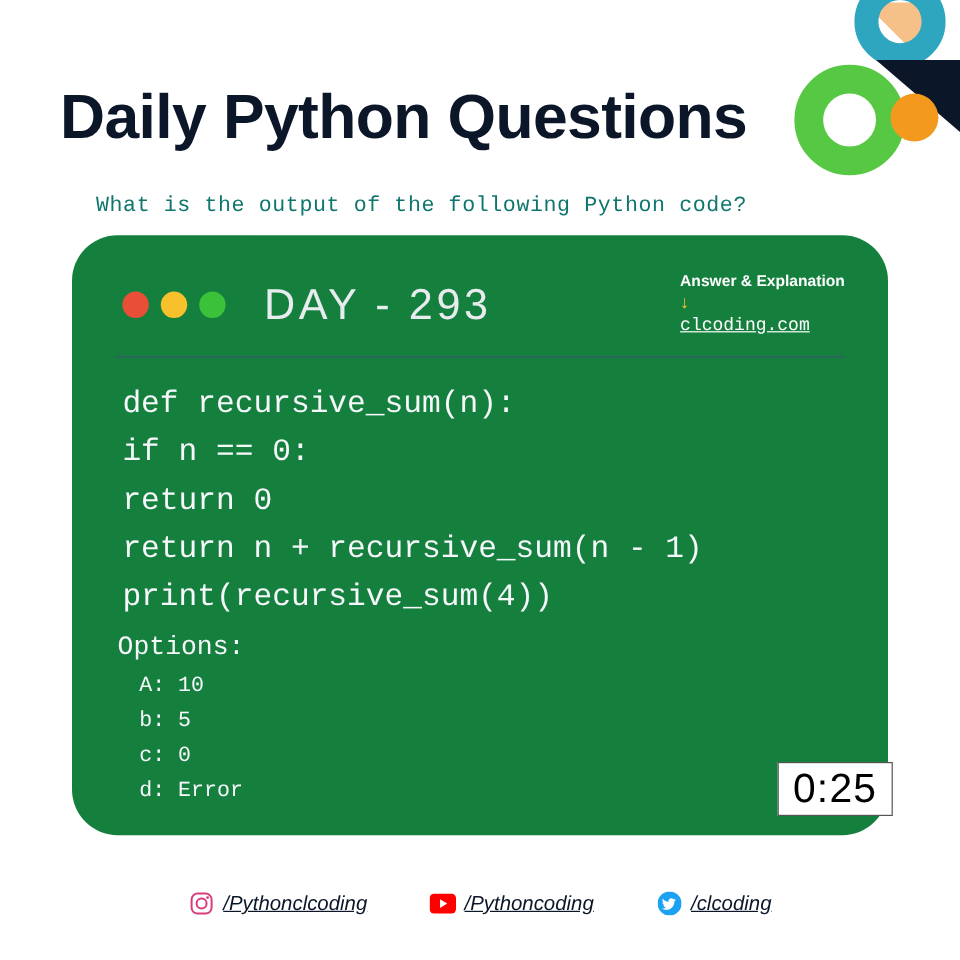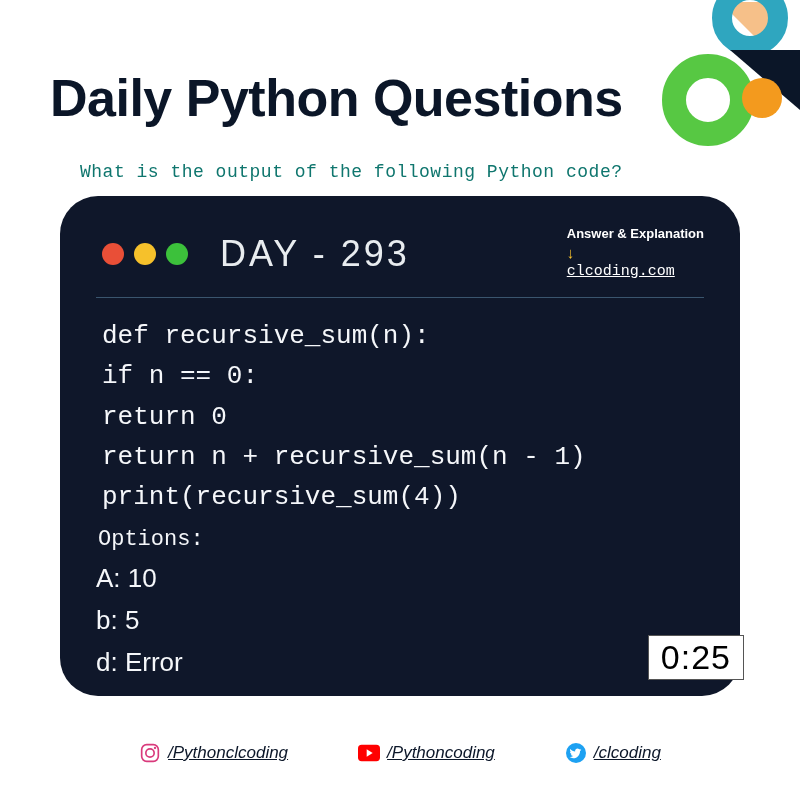--- a/index.html
+++ b/index.html
@@ -36,21 +36,21 @@
     font-size: 18px;
     color: #0f766e;
     letter-spacing: 0.5px;
   }
   .terminal {
     position: absolute;
     top: 196px;
     left: 60px;
     width: 680px;
     height: 500px;
-    background: #0f172a;
+    background: #15803d;
     border-radius: 38px;
     padding: 28px 36px 28px 36px;
     color: #f5f7fa;
   }
   .term-header {
     display: flex;
     align-items: center;
     gap: 20px;
     border-bottom: 1px solid #3a556e;
     padding-bottom: 14px;
@@ -91,24 +91,24 @@
     margin-left: 6px;
   }
   .options-head {
     font-family: Liberation Mono, monospace;
     font-size: 22px;
     margin-top: 10px;
     margin-bottom: 6px;
     margin-left: 2px;
   }
   .options {
-    font-family: Liberation Sans, sans-serif;
-    font-size: 26px;
+    font-family: Liberation Mono, monospace;
+    font-size: 18px;
     line-height: 1.6;
-    margin-left: 0;
+    margin-left: 20px;
   }
   .timer {
     position: absolute;
     right: -4px;
     bottom: 16px;
     background: #ffffff;
     color: #000000;
     font-family: Arial, sans-serif;
     font-size: 34px;
     font-weight: 400;
@@ -116,21 +116,21 @@
     border: 1px solid #555;
     letter-spacing: 1px;
   }
   .socials {
     position: absolute;
     bottom: 36px;
     left: 0;
     width: 800px;
     display: flex;
     justify-content: center;
-    gap: 70px;
+    gap: 52px;
     font-family: Arial, sans-serif;
     font-size: 17px;
   }
   .social {
     display: flex;
     align-items: center;
     gap: 7px;
     color: #0b1628;
   }
   .social .handle {
@@ -185,20 +185,21 @@
   <pre class="code"><span>def recursive_sum(n):</span>
 <span>if n == 0:</span>
 <span>return 0</span>
 <span>return n + recursive_sum(n - 1)</span>
 <span>print(recursive_sum(4))</span></pre>
 
   <div class="options-head">Options:</div>
   <div class="options">
     <div><span>A</span>: <span>10</span></div>
     <div><span>b</span>: <span>5</span></div>
+    <div><span>c</span>: <span>0</span></div>
     <div><span>d</span>: <span>Error</span></div>
   </div>
 
   <div class="timer">0:25</div>
 </div>
 
 <div class="socials">
   <div class="social">
     <span class="ig-icon">
       <svg width="20" height="20" viewBox="0 0 24 24">

